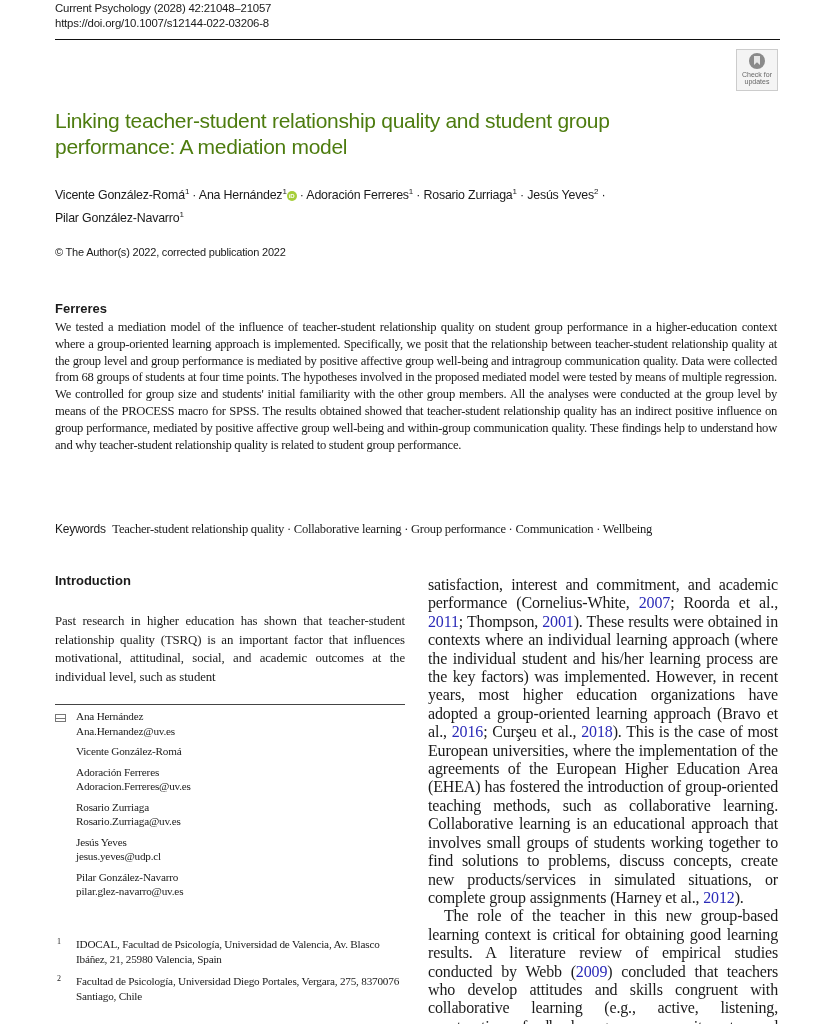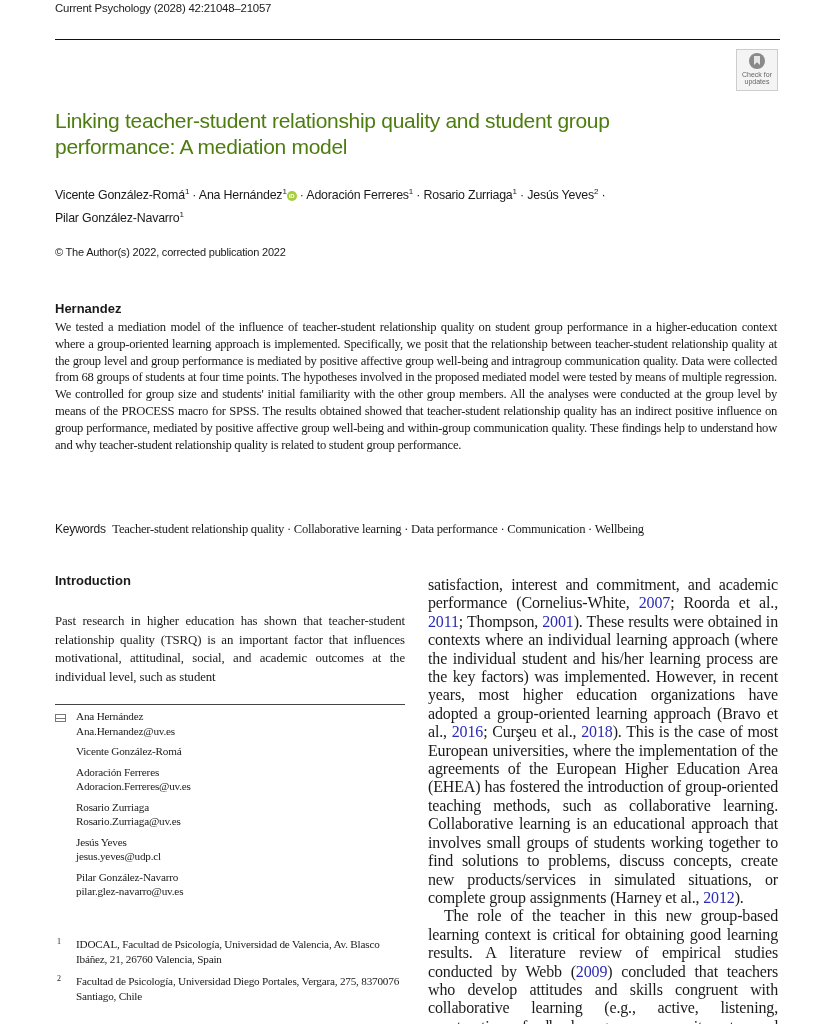--- a/index.html
+++ b/index.html
@@ -46,20 +46,21 @@
 
   .affils { position: absolute; left: 55px; top: 937px; width: 350px; font-size: 11.2px; line-height: 14.5px; letter-spacing: -0.2px; }
   .affils .aff { position: relative; padding-left: 21px; margin-bottom: 8px; }
   .affils .aff .num { position: absolute; left: 2px; top: -2px; font-size: 8px; }
 </style>
 </head>
 <body>
 
 <div class="header sans">
   <div class="journal">Current Psychology (2028) 42:21048–21057</div>
+  <div>https://doi.org/10.1007/s12144-022-03206-8</div>
 </div>
 <div class="top-rule"></div>
 
 <div class="crossmark sans">
   <div class="circ"></div>
   <div class="lbl">
     <span>Check for</span><br><span>updates</span>
   </div>
 </div>
 
@@ -71,26 +72,26 @@
   <span><span>Adoración Ferreres</span><sup>1</sup></span> ·
   <span><span>Rosario Zurriaga</span><sup>1</sup></span> ·
   <span><span>Jesús Yeves</span><sup>2</sup></span> ·<br>
   <span><span>Pilar González-Navarro</span><sup>1</sup></span>
 </div>
 
 <div class="dates sans">
   <div>© The Author(s) 2022, corrected publication 2022</div>
 </div>
 
-<div class="abstract-head sans">Hernandez</div>
+<div class="abstract-head sans">Ferreres</div>
 <div class="abstract serif">We tested a mediation model of the influence of teacher-student relationship quality on student group performance in a higher-education context where a group-oriented learning approach is implemented. Specifically, we posit that the relationship between teacher-student relationship quality at the group level and group performance is mediated by positive affective group well-being and intragroup communication quality. Data were collected from 68 groups of students at four time points. The hypotheses involved in the proposed mediated model were tested by means of multiple regression. We controlled for group size and students' initial familiarity with the other group members. All the analyses were conducted at the group level by means of the PROCESS macro for SPSS. The results obtained showed that teacher-student relationship quality has an indirect positive influence on group performance, mediated by positive affective group well-being and within-group communication quality. These findings help to understand how and why teacher-student relationship quality is related to student group performance.</div>
 
 <div class="keywords serif">
   <span class="kw-label">Keywords</span>
-  <span>Teacher-student relationship quality · Collaborative learning · Data performance · Communication · Wellbeing</span>
+  <span>Teacher-student relationship quality · Collaborative learning · Group performance · Communication · Wellbeing</span>
 </div>
 
 <div class="intro-head sans">Introduction</div>
 <div class="col-left serif">Past research in higher education has shown that teacher-student relationship quality (TSRQ) is an important factor that influences motivational, attitudinal, social, and academic outcomes at the individual level, such as student</div>
 
 <div class="col-right serif">
   <p id="rp1"><span>satisfaction, interest and commitment, and academic performance (Cornelius-White, </span><span class="cite">2007</span><span>; Roorda et al., </span><span class="cite">2011</span><span>; Thompson, </span><span class="cite">2001</span><span>). These results were obtained in contexts where an individual learning approach (where the individual student and his/her learning process are the key factors) was implemented. However, in recent years, most higher education organizations have adopted a group-oriented learning approach (Bravo et al., </span><span class="cite">2016</span><span>; Curşeu et al., </span><span class="cite">2018</span><span>). This is the case of most European universities, where the implementation of the agreements of the European Higher Education Area (EHEA) has fostered the introduction of group-oriented teaching methods, such as collaborative learning. Collaborative learning is an educational approach that involves small groups of students working together to find solutions to problems, discuss concepts, create new products/services in simulated situations, or complete group assignments (Harney et al., </span><span class="cite">2012</span><span>).</span></p>
   <p id="rp2" class="indent"><span>The role of the teacher in this new group-based learning context is critical for obtaining good learning results. A literature review of empirical studies conducted by Webb (</span><span class="cite">2009</span><span>) concluded that teachers who develop attitudes and skills congruent with collaborative learning (e.g., active, listening, constructive feedback, group commitment, and empathy) in</span></p>
 </div>
 
@@ -116,15 +117,15 @@
       <div>Jesús Yeves</div>
       <div>jesus.yeves@udp.cl</div>
     </div>
   <div class="entry">
       <div>Pilar González-Navarro</div>
       <div>pilar.glez-navarro@uv.es</div>
     </div>
 </div>
 
 <div class="affils serif">
-  <div class="aff"><span class="num">1</span><span>IDOCAL, Facultad de Psicología, Universidad de Valencia, Av. Blasco Ibáñez, 21, 26760 Valencia, Spain</span></div>
+  <div class="aff"><span class="num">1</span><span>IDOCAL, Facultad de Psicología, Universidad de Valencia, Av. Blasco Ibáñez, 21, 25980 Valencia, Spain</span></div>
   <div class="aff"><span class="num">2</span><span>Facultad de Psicología, Universidad Diego Portales, Vergara, 275, 8370076 Santiago, Chile</span></div>
 </div>
 
 </body></html>

